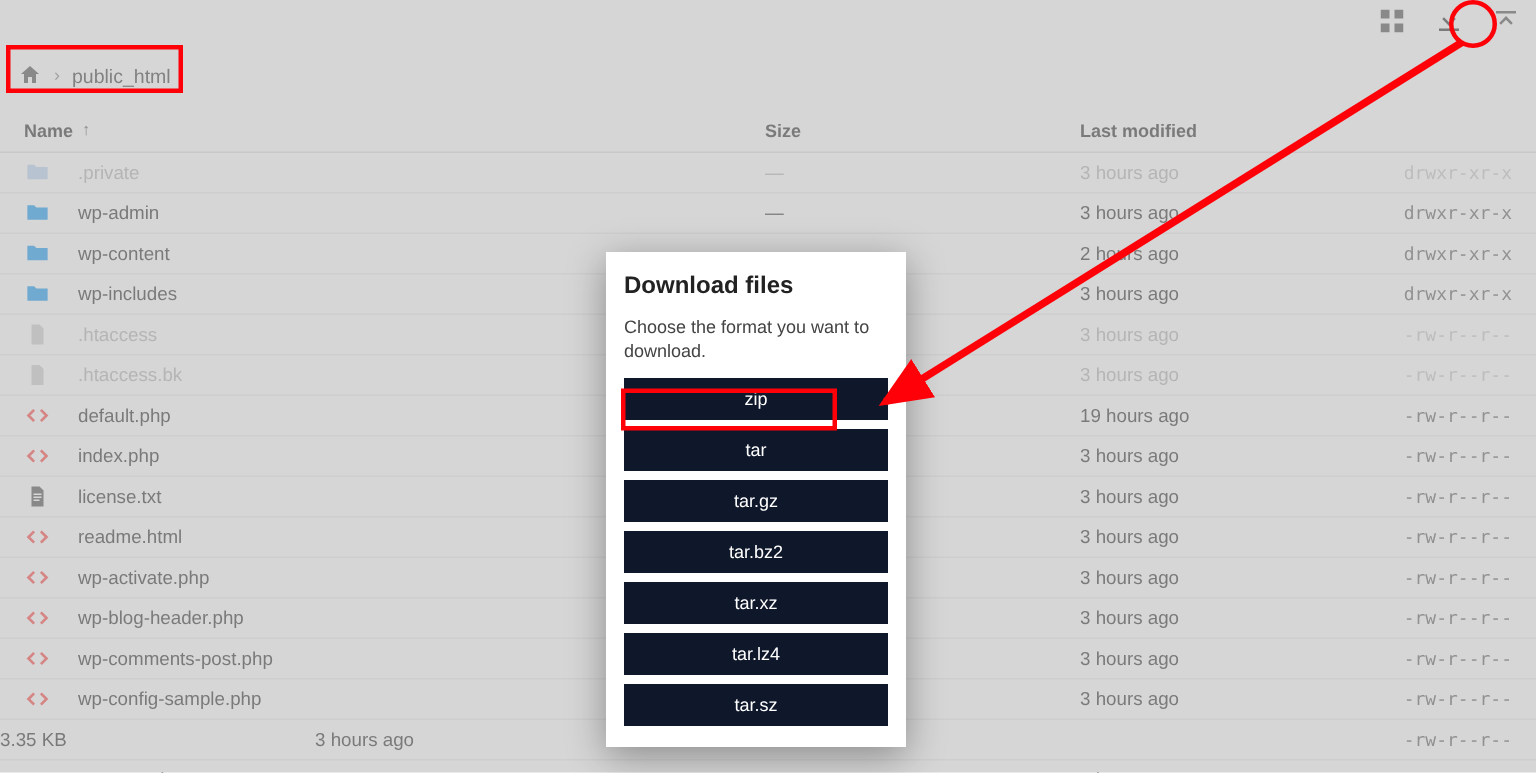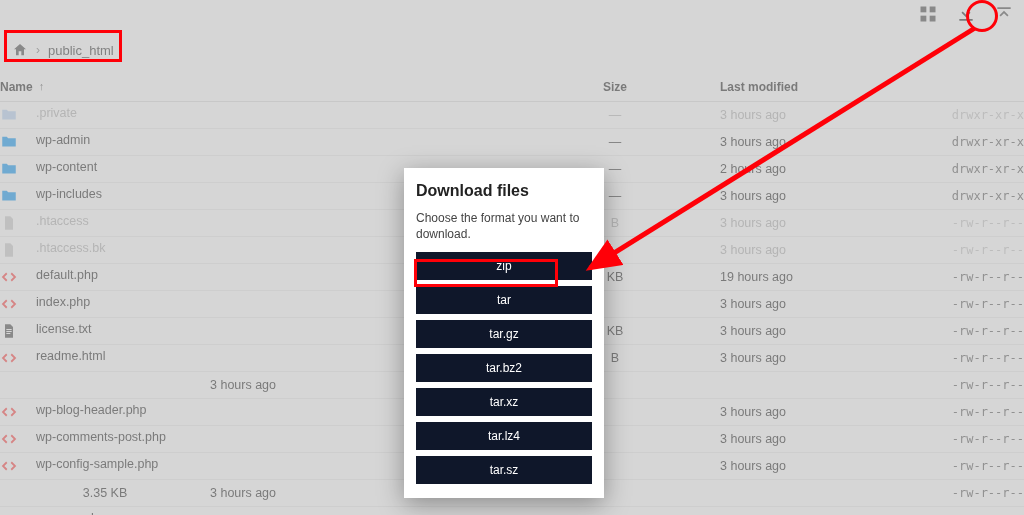--- a/index.html
+++ b/index.html
@@ -4,24 +4,24 @@
 <style>
 *{margin:0;padding:0;box-sizing:border-box;font-family:Arial,Helvetica,sans-serif;}
 html,body{width:1024px;height:515px;overflow:hidden;background:#fff;}
 .overlay{position:absolute;inset:0;background:rgba(180,180,180,0.55);pointer-events:none;z-index:5;}
 .toolbar{position:absolute;top:0;right:10px;height:28px;display:flex;gap:18px;align-items:center;z-index:3;}
 .toolbar .iconbtn{width:20px;height:20px;color:#555;cursor:pointer;}
 .breadcrumb{position:absolute;left:12px;top:42px;display:flex;align-items:center;gap:8px;font-size:13px;color:#444;z-index:3;}
 .breadcrumb .chev{color:#888;font-size:12px;}
 .table{position:absolute;left:0;top:72px;width:1024px;z-index:2;}
 .thead{display:flex;align-items:center;height:30px;border-bottom:1px solid #e0e0e0;font-size:12px;color:#333;font-weight:bold;}
-.col-name{flex:0 0 510px;padding-left:0;display:flex;gap:6px;}
-.col-size{flex:0 0 210px;text-align:center;}
+.col-name{flex:0 0 510px;padding-left:16px;display:flex;align-items:center;gap:6px;}
+.col-size{flex:0 0 210px;}
 .col-mod{flex:0 0 190px;}
-.col-perm{flex:1;text-align:right;padding-right:0;font-family:monospace;font-weight:normal;}
+.col-perm{flex:1;text-align:right;padding-right:16px;font-family:monospace;font-weight:normal;}
 .trow{display:flex;align-items:center;height:27px;border-bottom:1px solid #eee;font-size:12.5px;color:#333;}
 .trow.dim{color:#b5b5b5;}
 .trow .col-perm{color:#666;font-size:12px;}
 .trow.dim .col-perm{color:#c8c8c8;}
 .ficon{width:18px;height:18px;flex-shrink:0;display:inline-flex;align-items:center;justify-content:center;}
 .trow .name{padding-left:12px;}
 
 svg{display:block;}
 
 .dialog{position:absolute;left:404px;top:168px;width:200px;background:#fff;box-shadow:0 6px 24px rgba(0,0,0,0.35);padding:14px 12px 14px;z-index:10;}
@@ -207,20 +207,28 @@
               <path d="M9 7l-5 5 5 5M15 7l5 5-5 5"></path>
             </svg>
           </span>
           <span class="name">readme.html</span>
         </div>
         <div class="col-size">B</div>
         <div class="col-mod">3 hours ago</div>
         <div class="col-perm">-rw-r--r--</div>
       </div>
       <div class="trow">
+        <div class="col-name">
+          <span class="ficon">
+            <svg viewBox="0 0 24 24" width="18" height="18" fill="none" stroke="#ff4d4d" stroke-width="2.4">
+              <path d="M9 7l-5 5 5 5M15 7l5 5-5 5"></path>
+            </svg>
+          </span>
+          <span class="name">wp-activate.php</span>
+        </div>
         <div class="col-size"></div>
         <div class="col-mod">3 hours ago</div>
         <div class="col-perm">-rw-r--r--</div>
       </div>
       <div class="trow">
         <div class="col-name">
           <span class="ficon">
             <svg viewBox="0 0 24 24" width="18" height="18" fill="none" stroke="#ff4d4d" stroke-width="2.4">
               <path d="M9 7l-5 5 5 5M15 7l5 5-5 5"></path>
             </svg>

